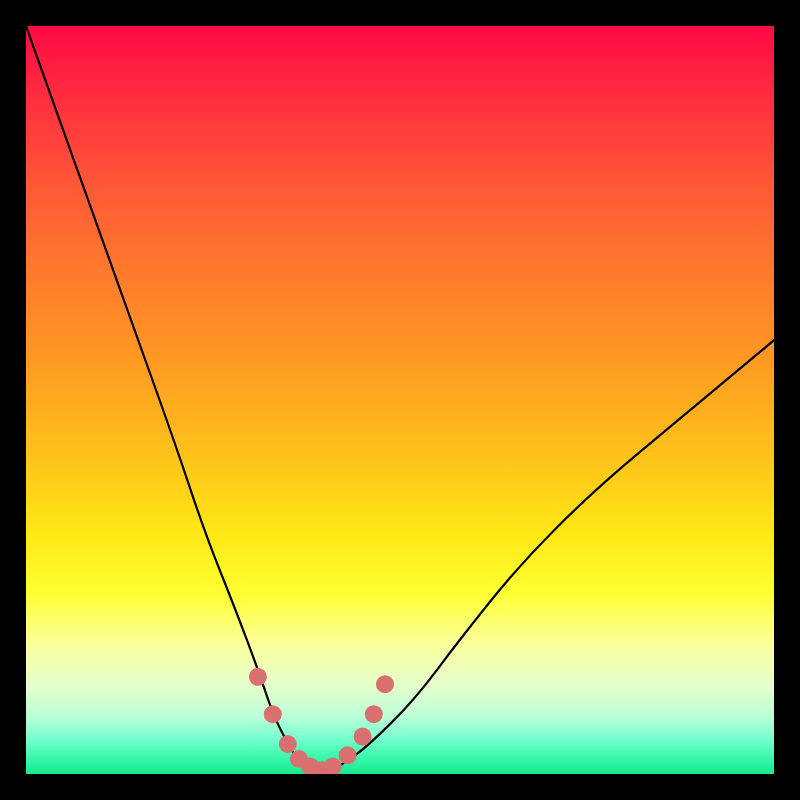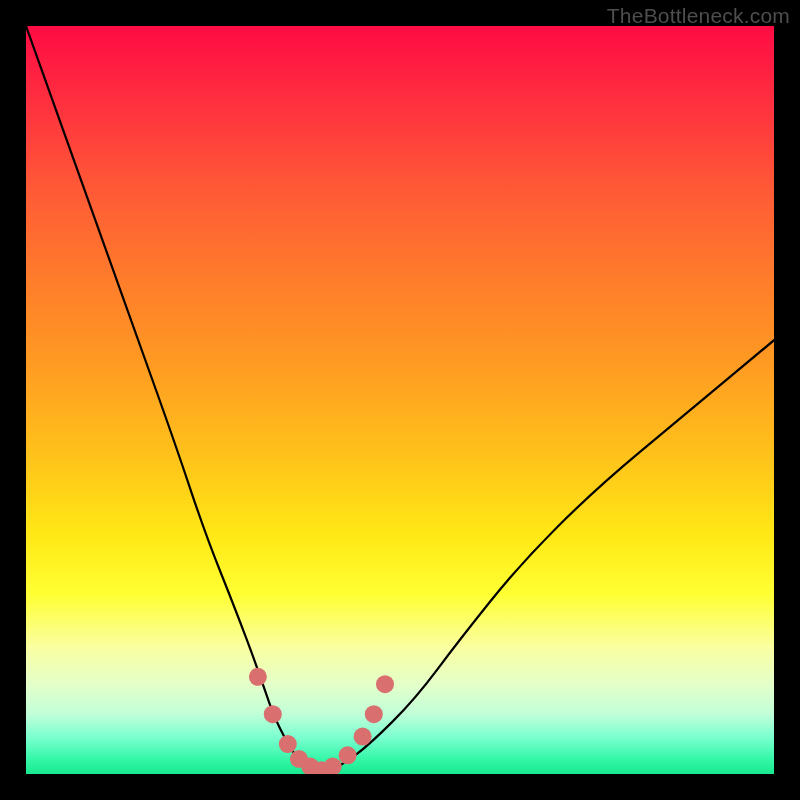--- a/index.html
+++ b/index.html
@@ -57,21 +57,20 @@
     left: 0;
     top: 0;
     width: 748px;
     height: 748px;
   }
 </style>
 </head>
 <body>
 
 <div class="frame">
-  <div class="watermark">TheBottleneck.com</div>
 
   <div class="plot-area">
     <svg class="curve-layer" viewBox="0 0 748 748" preserveAspectRatio="none">
       <path id="curve-path" fill="none" stroke="#000000" stroke-width="2.2" stroke-linecap="round" stroke-linejoin="round" d="M 0.0 0.0 Q 0.0 0.0 18.7 52.4 Q 37.4 104.7 56.1 157.1 Q 74.8 209.4 93.5 261.8 Q 112.2 314.2 130.9 366.5 Q 149.6 418.9 164.6 463.8 Q 179.5 508.6 194.5 546.0 Q 209.4 583.4 220.7 613.4 Q 231.9 643.3 239.4 665.7 Q 246.8 688.2 254.3 703.1 Q 261.8 718.1 269.3 729.3 Q 276.8 740.5 284.2 744.3 Q 291.7 748.0 302.9 744.3 Q 314.2 740.5 329.1 729.3 Q 344.1 718.1 366.5 695.6 Q 389.0 673.2 411.4 643.3 Q 433.8 613.4 463.8 576.0 Q 493.7 538.6 531.1 501.2 Q 568.5 463.8 613.4 426.4 Q 658.2 389.0 703.1 351.6 T 748.0 314.2"></path>
       <g id="marker-group">
           <circle cx="231.9" cy="650.8" r="9" fill="#d96f6f" stroke="#c95c5c" stroke-width="0"></circle>
           <circle cx="246.8" cy="688.2" r="9" fill="#d96f6f" stroke="#c95c5c" stroke-width="0"></circle>
           <circle cx="261.8" cy="718.1" r="9" fill="#d96f6f" stroke="#c95c5c" stroke-width="0"></circle>
           <circle cx="273.0" cy="733.0" r="9" fill="#d96f6f" stroke="#c95c5c" stroke-width="0"></circle>
           <circle cx="284.2" cy="740.5" r="9" fill="#d96f6f" stroke="#c95c5c" stroke-width="0"></circle>

